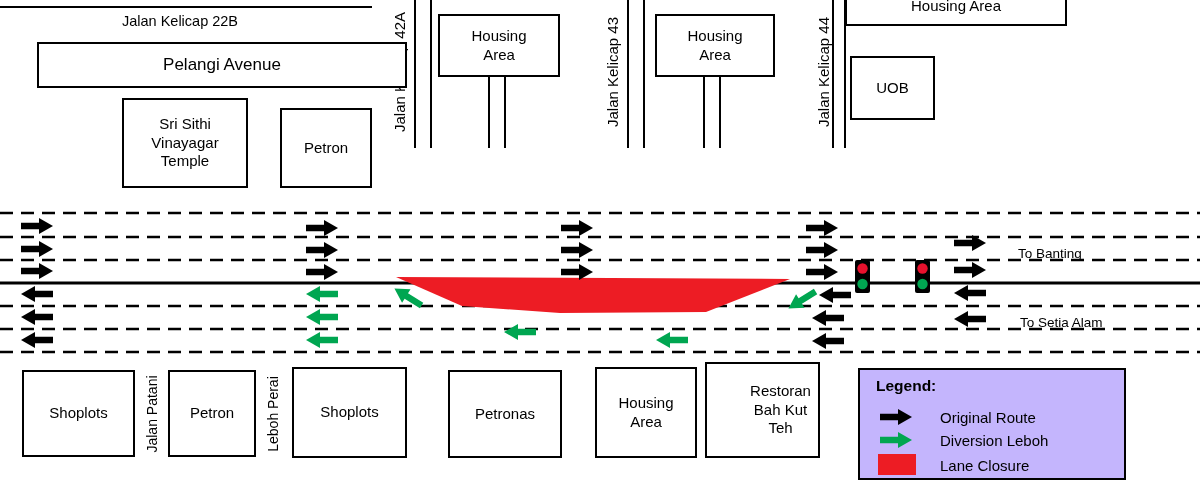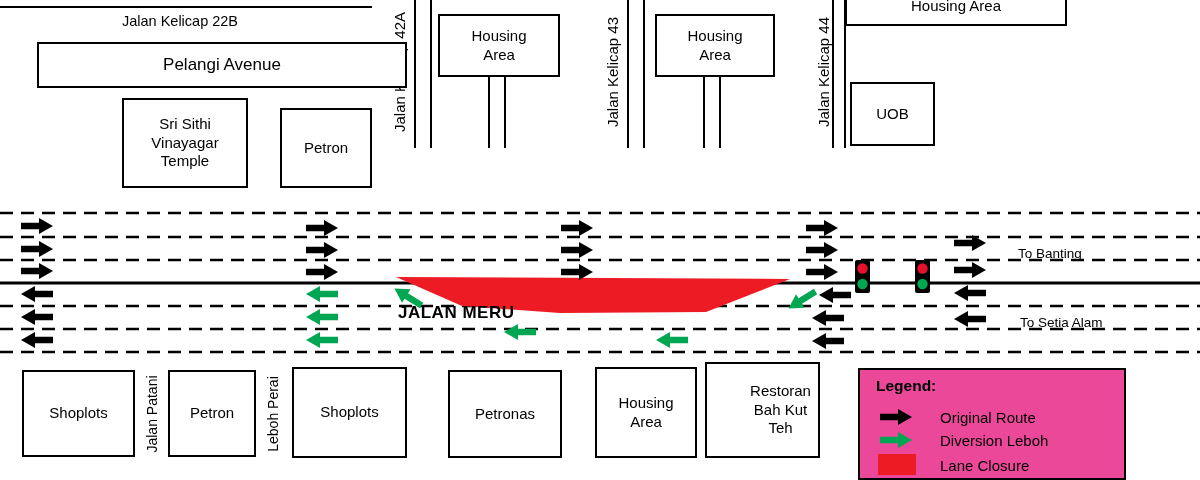--- a/index.html
+++ b/index.html
@@ -21,21 +21,21 @@
     position:absolute;transform:translate(-50%,-50%) rotate(-90deg);
     white-space:nowrap;font-size:15px;
   }
   .rlabel{position:absolute;white-space:nowrap;}
   .mainroad-label{font-size:17px;font-weight:bold;letter-spacing:.5px;}
   .dest-label{font-size:13.5px;}
   .hstreet-label{position:absolute;text-align:center;font-size:14.5px;}
   .black-arrow{fill:var(--original-route,#000);}
   .green-arrow{fill:var(--diversion-route,#00a651);}
   .closure{fill:var(--lane-closure,#ed1c24);}
-  .legend{position:absolute;border:2px solid #000;background:#ec4899;box-sizing:border-box;}
+  .legend{position:absolute;border:2px solid #000;background:#c4b5fd;box-sizing:border-box;}
   .legend-title{position:absolute;left:16px;top:7px;font-weight:bold;font-size:15.5px;}
   .legend-label{position:absolute;font-size:15px;white-space:nowrap;}
   .legend-swatch{position:absolute;left:18px;top:84px;width:38px;height:21px;background:var(--lane-closure,#ed1c24);}
 </style>
 </head>
 <body>
 
 <div class="canvas">
 
   <svg class="road-svg" width="1200" height="480" viewBox="0 0 1200 480">
@@ -119,21 +119,20 @@
     </g>
   </svg>
 
   <div class="hstreet-label" style="left:55px;top:13px;width:250px;">Jalan Kelicap 22B</div>
   <div class="vlabel" style="left:399px;top:72px;">Jalan Kelicap 42A</div>
   <div class="vlabel" style="left:612px;top:72px;">Jalan Kelicap 43</div>
   <div class="vlabel" style="left:823px;top:72px;">Jalan Kelicap 44</div>
   <div class="vlabel" style="left:152px;top:414px;font-size:14px;">Jalan Patani</div>
   <div class="vlabel" style="left:273px;top:414px;font-size:14px;">Leboh Perai</div>
 
-  <div class="rlabel mainroad-label" style="left:398px;top:303px;">JALAN MERU</div>
   <div class="rlabel dest-label" style="left:1018px;top:246px;">To Banting</div>
   <div class="rlabel dest-label" style="left:1020px;top:315px;">To Setia Alam</div>
 
   <div class="box" style="left:0;top:42px;width:370px;height:46px;font-size:17px;margin-left:37px;">
     <span>Pelangi Avenue</span>
   </div>
   <div class="box" style="left:122px;top:98px;width:126px;height:90px;">
     <span class="mid">Sri Sithi Vinayagar Temple</span>
   </div>
   <div class="box" style="left:280px;top:108px;width:92px;height:80px;">
@@ -141,21 +140,21 @@
   </div>
   <div class="box" style="left:438px;top:14px;width:122px;height:63px;">
     <span class="narrow">Housing Area</span>
   </div>
   <div class="box" style="left:655px;top:14px;width:120px;height:63px;">
     <span class="narrow">Housing Area</span>
   </div>
   <div class="box" style="left:845px;top:-14px;width:222px;height:40px;">
     <span>Housing Area</span>
   </div>
-  <div class="box" style="left:850px;top:82px;width:85px;height:64px;">
+  <div class="box" style="left:850px;top:56px;width:85px;height:64px;">
     <span>UOB</span>
   </div>
 
   <div class="box" style="left:22px;top:370px;width:113px;height:87px;">
     <span>Shoplots</span>
   </div>
   <div class="box" style="left:168px;top:370px;width:88px;height:87px;">
     <span>Petron</span>
   </div>
   <div class="box" style="left:292px;top:367px;width:115px;height:91px;">

